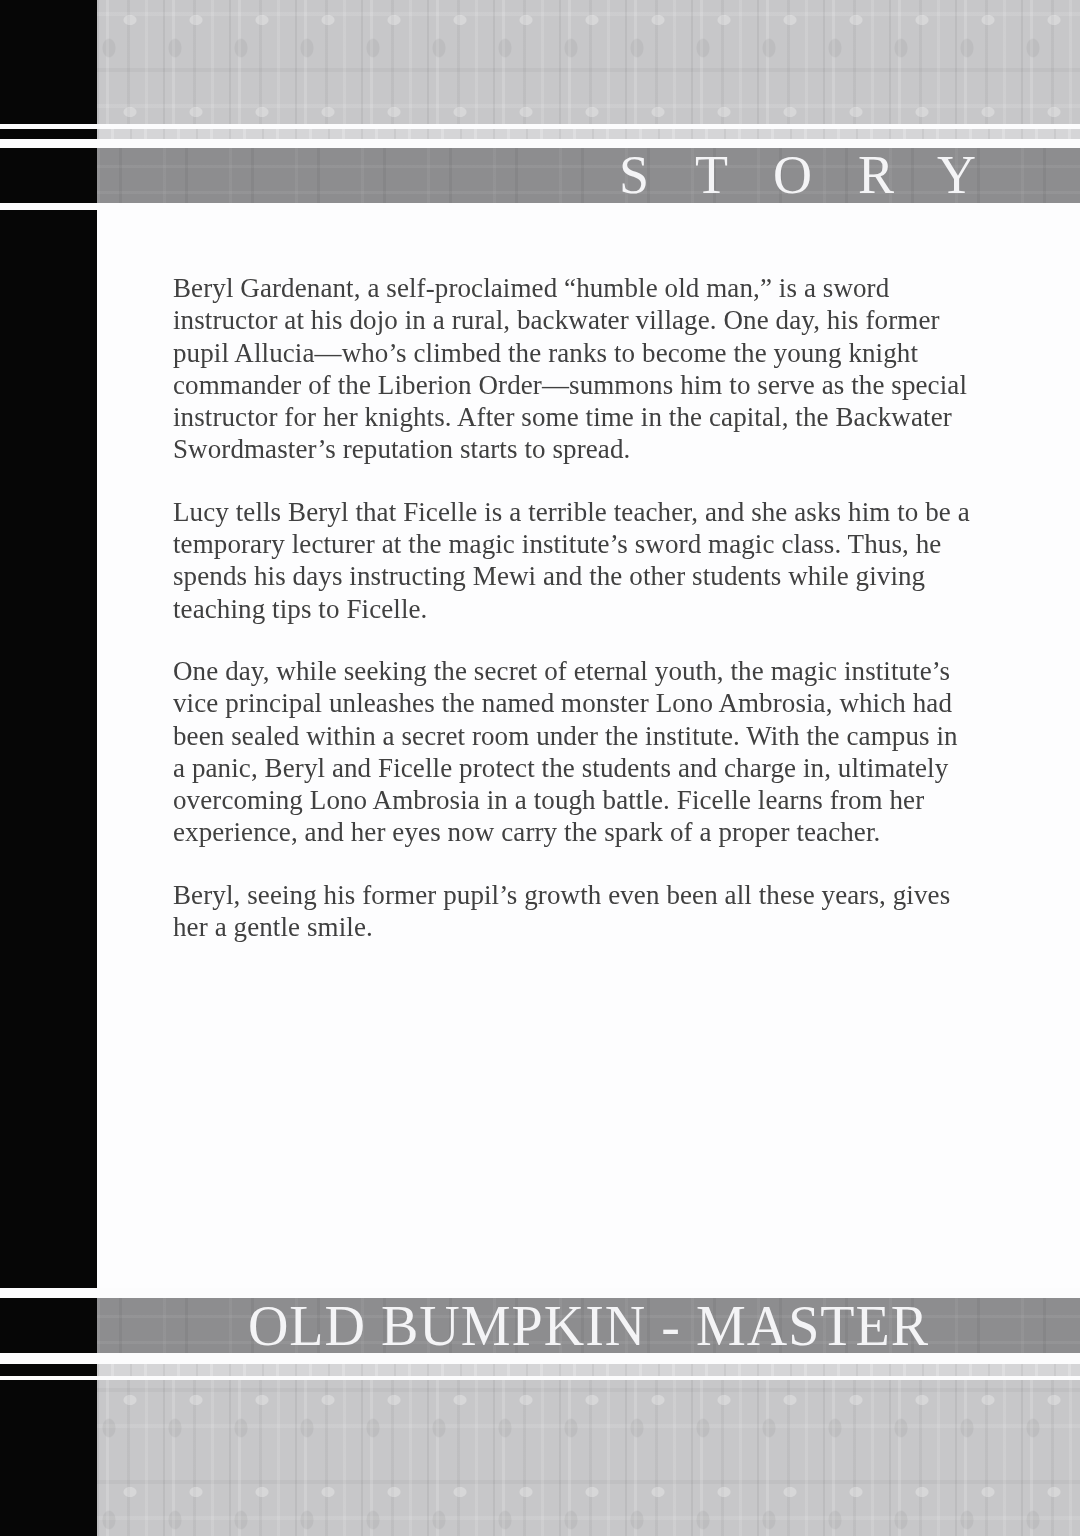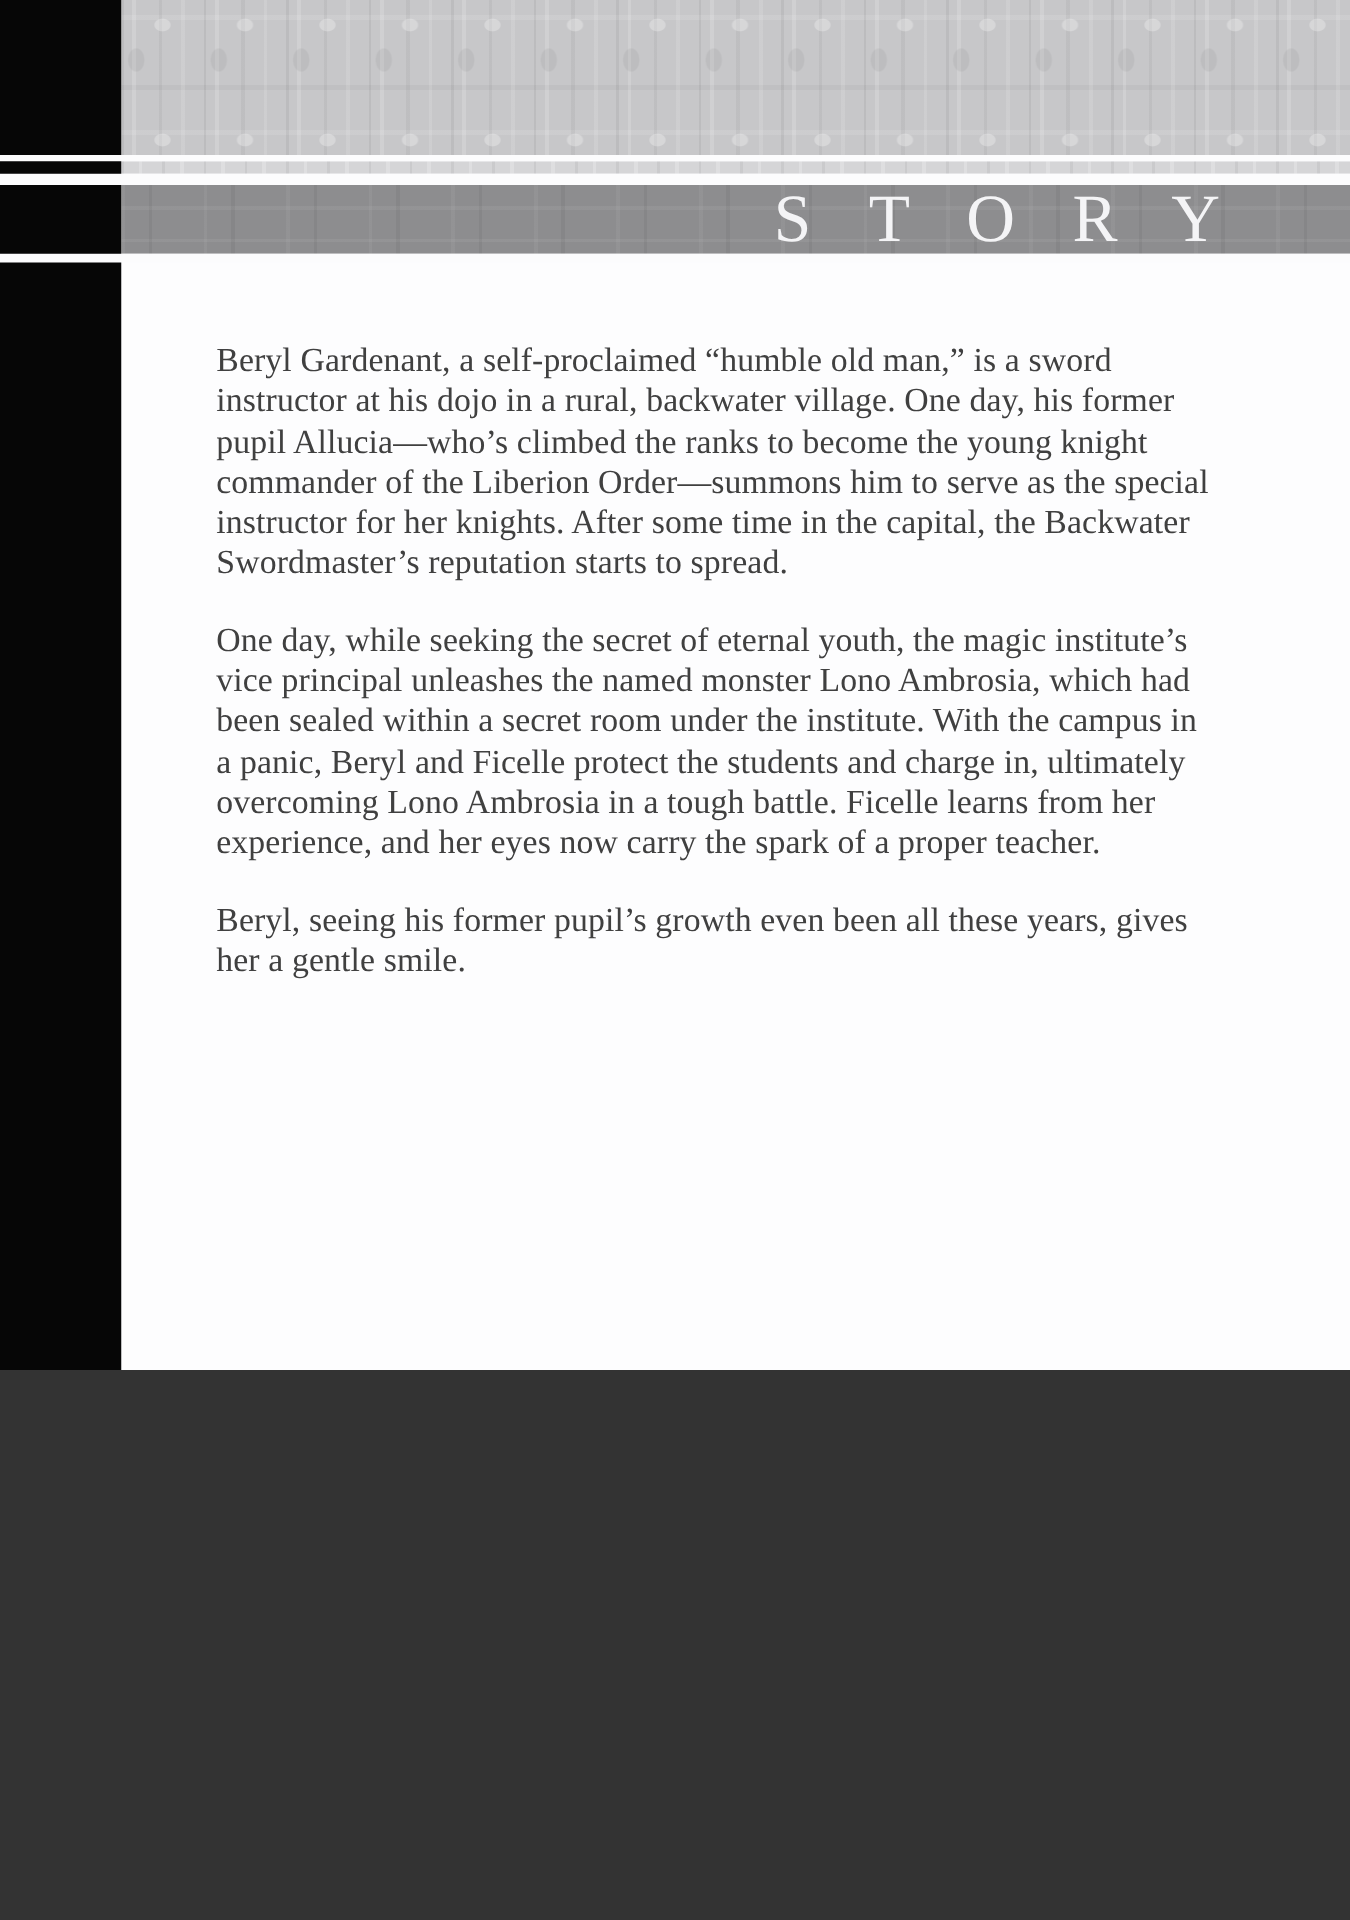--- a/index.html
+++ b/index.html
@@ -1,19 +1,19 @@
 <!DOCTYPE html>
 <html><head>
 <meta charset="utf-8">
 <style>
   html, body { margin: 0; padding: 0; background: #333; }
   .page {
     position: relative;
     width: 1080px;
-    height: 1096px;
+    height: 1536px;
     margin: 0 auto;
     background: #fdfdfe;
     overflow: hidden;
     font-family: "Liberation Serif", "DejaVu Serif", serif;
   }
 
   
   .black-bar {
     position: absolute;
     left: 0; top: 0;
@@ -127,20 +127,24 @@
 
   <div class="row full-line line-c"></div>
 
   <div class="row content beside-bar">
     <p>Beryl Gardenant, a self-proclaimed “humble old man,” is a sword
 instructor at his dojo in a rural, backwater village. One day, his former
 pupil Allucia—who’s climbed the ranks to become the young knight
 commander of the Liberion Order—summons him to serve as the special
 instructor for her knights. After some time in the capital, the Backwater
 Swordmaster’s reputation starts to spread.</p>
+    <p>Lucy tells Beryl that Ficelle is a terrible teacher, and she asks him to be a
+temporary lecturer at the magic institute’s sword magic class. Thus, he
+spends his days instructing Mewi and the other students while giving
+teaching tips to Ficelle.</p>
     <p>One day, while seeking the secret of eternal youth, the magic institute’s
 vice principal unleashes the named monster Lono Ambrosia, which had
 been sealed within a secret room under the institute. With the campus in
 a panic, Beryl and Ficelle protect the students and charge in, ultimately
 overcoming Lono Ambrosia in a tough battle. Ficelle learns from her
 experience, and her eyes now carry the spark of a proper teacher.</p>
     <p>Beryl, seeing his former pupil’s growth even been all these years, gives
 her a gentle smile.</p>
   </div>
 

